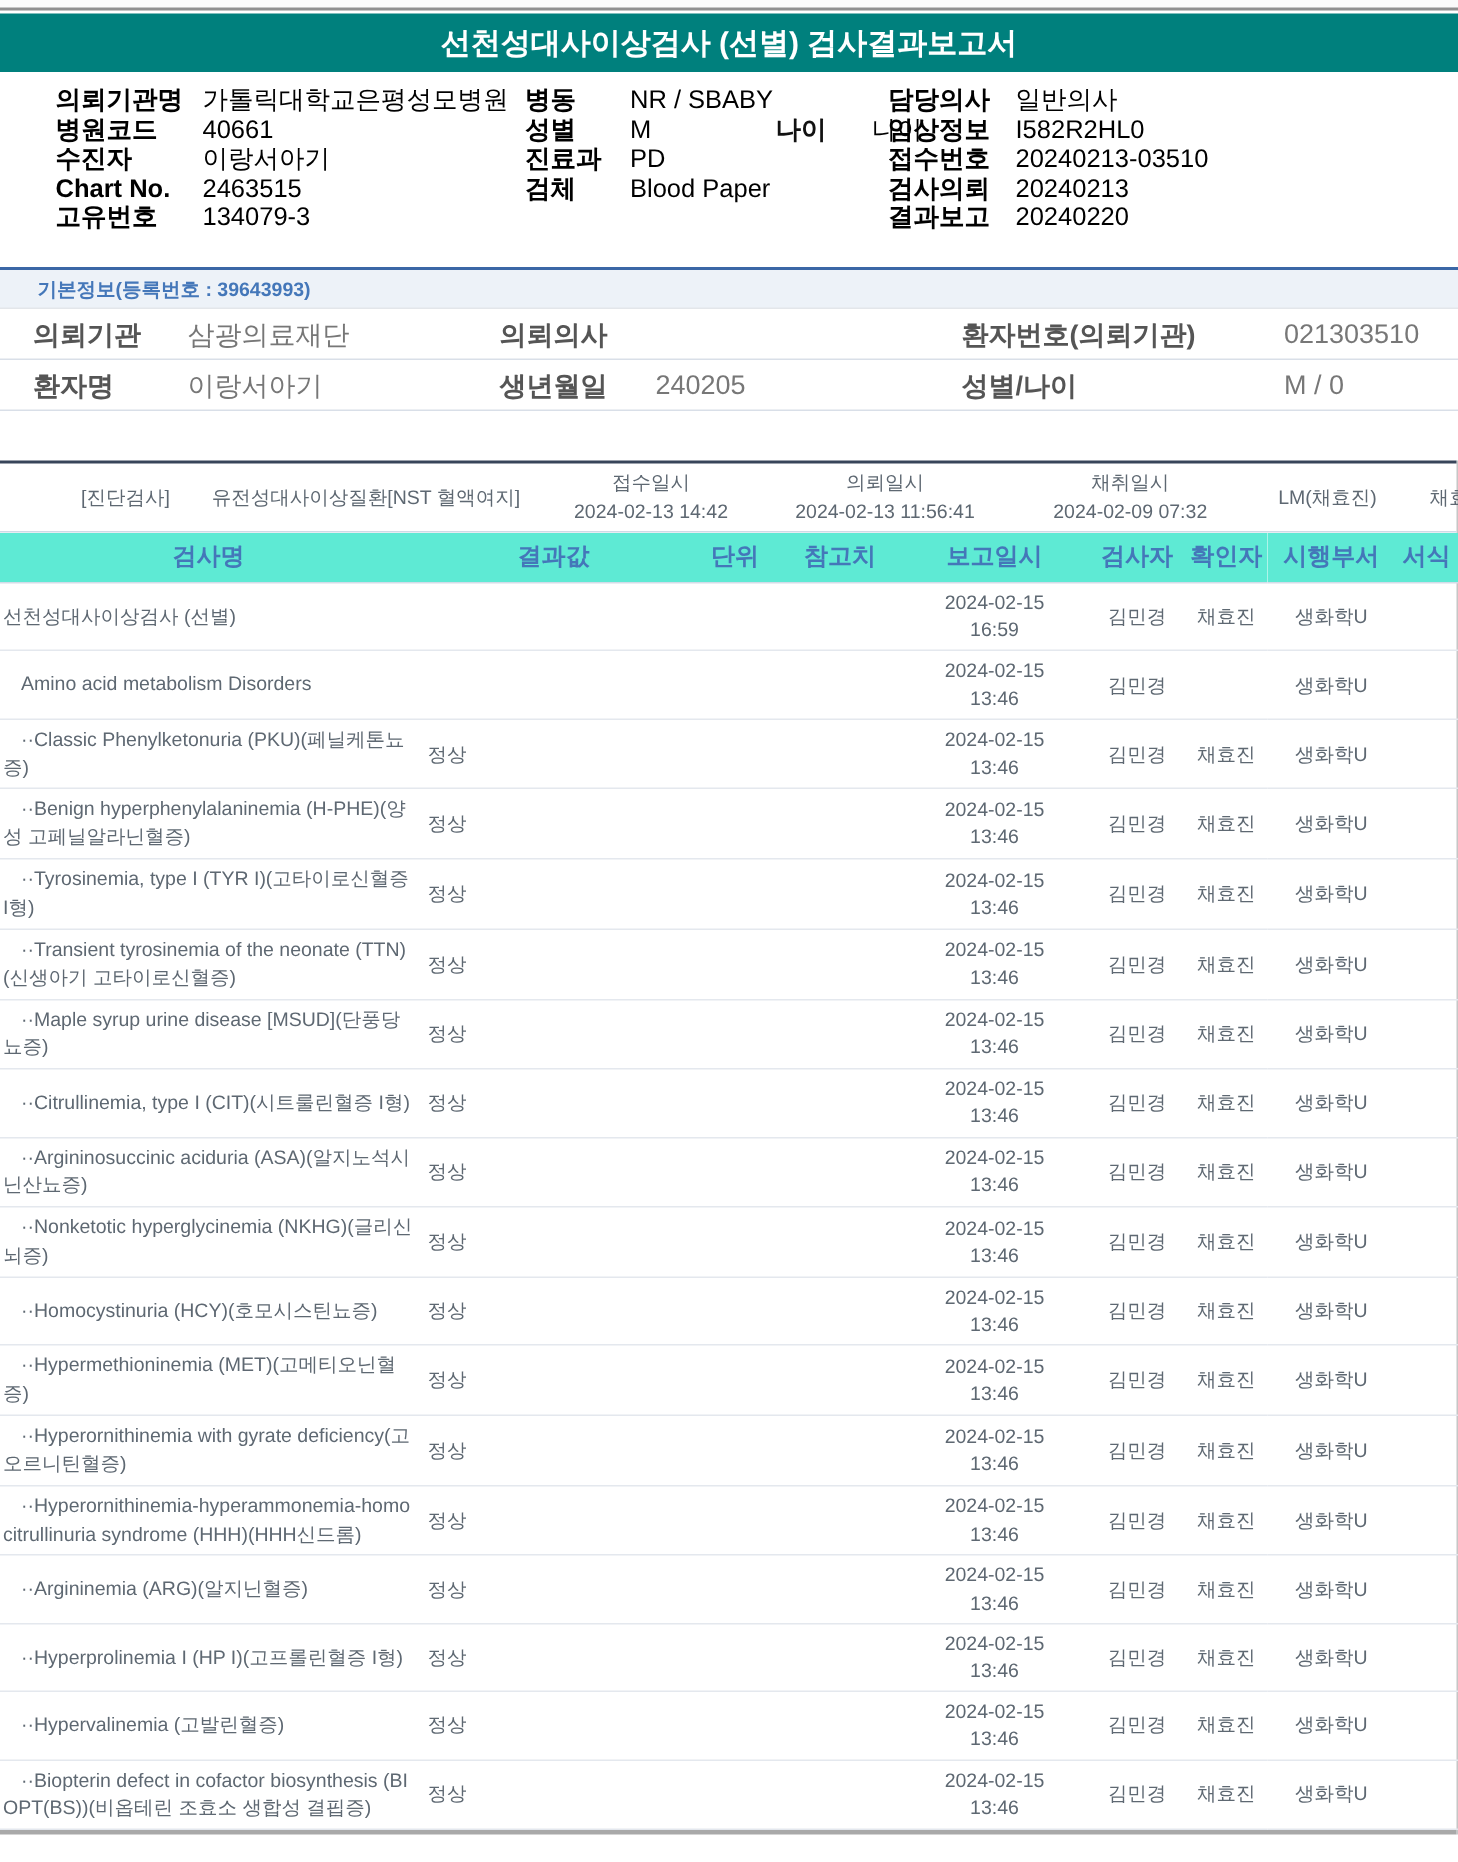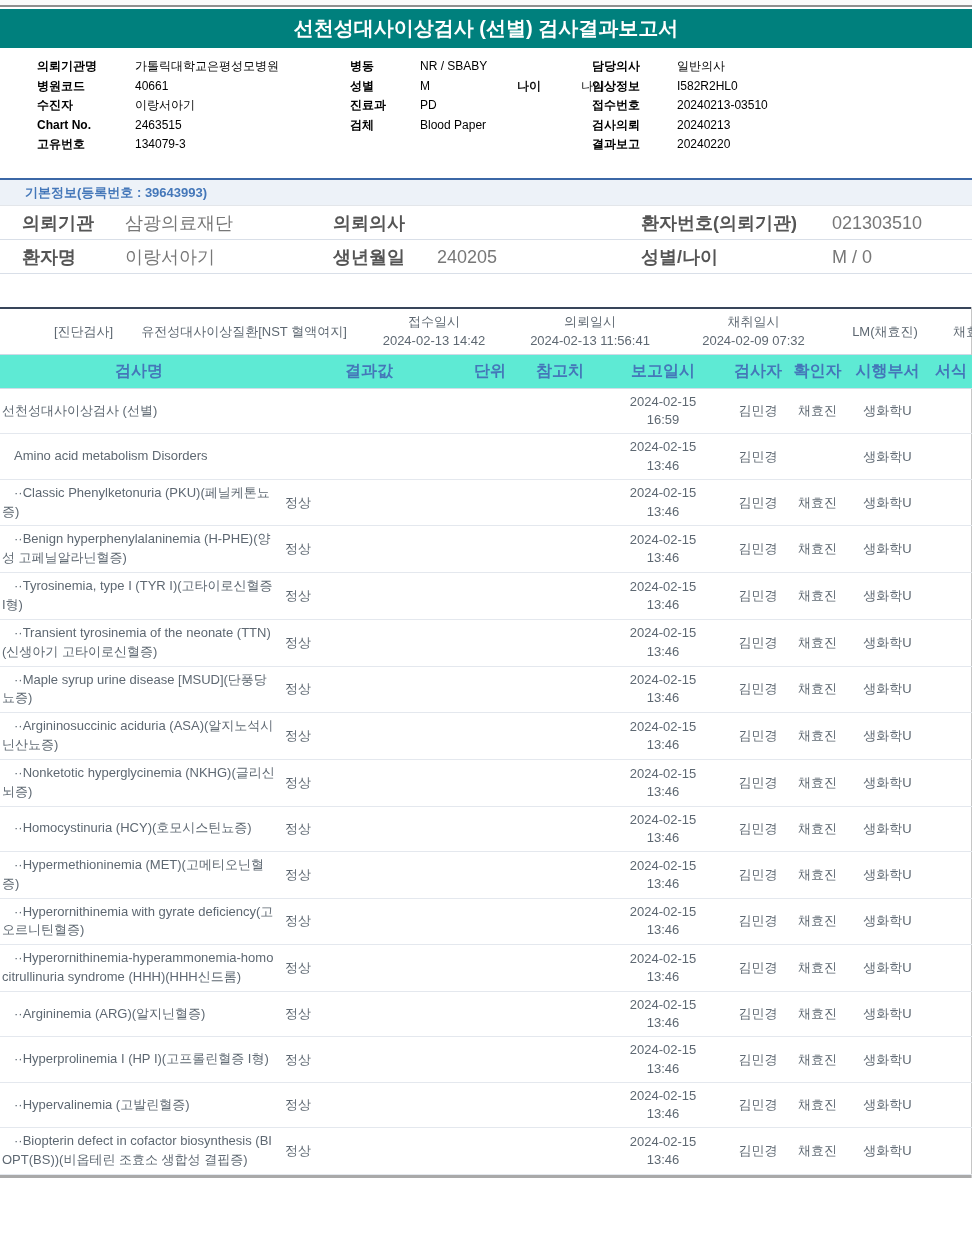--- a/index.html
+++ b/index.html
@@ -10,21 +10,21 @@
   }
   
   .top-strip{height:5px;background:#fafafa;border-bottom:2px solid #8f8f8f;}
   
   .banner{
     margin-top:2px;height:39px;background:#00807d;color:#ffffff;
     display:flex;align-items:center;justify-content:center;
     font-size:20px;font-weight:bold;letter-spacing:0px;
   }
   
-  .header-info{position:relative;height:100px;margin-top:9px;font-size:12px;}
+  .header-info{position:relative;height:100px;margin-top:9px;font-size:17px;}
   .hi-col{position:absolute;top:0;}
   .hi-col1{left:37px;}
   .hi-col2{left:350px;}
   .hi-col3{left:592px;}
   .hi-row{height:19.5px;line-height:19.5px;white-space:nowrap;}
   .hi-label{display:inline-block;font-weight:bold;color:#000;}
   .hi-col1 .hi-label{width:98px;}
   .hi-col2 .hi-label{width:70px;}
   .hi-col3 .hi-label{width:85px;}
   .hi-value{color:#000;}
@@ -35,21 +35,21 @@
   .basic-bar{
     height:25px;background:#edf2f8;border-top:2px solid #3b67a6;border-bottom:1px solid #e3e6ea;
     line-height:25px;color:#4477b9;font-weight:bold;font-size:13px;padding-left:25px;
   }
   .basic-row{position:relative;height:33px;border-bottom:1px solid #d9dfe8;font-size:18px;}
   .bi{position:absolute;top:50%;transform:translateY(-50%);white-space:nowrap;}
   .bi-label{font-weight:bold;color:#555;}
   .bi-value{color:#777;}
   .pos-l0{left:22px;} .pos-v0{left:125px;}
   .pos-l1{left:333px;} .pos-v1{left:437px;}
-  .pos-l2{left:641px;} .pos-v2{left:832px;}
+  .pos-l2{left:641px;} .pos-v2{left:856px;}
   
   .table-zone{margin-top:33px;border-right:1px solid #c6c6c6;}
   .diag{
     border-top:2px solid #38455a;border-bottom:1px solid #cfd9e6;
     display:flex;align-items:center;height:45px;font-size:13px;color:#5e6872;
   }
   .diag-tag{width:70px;padding-left:10px;flex:none;margin-left:44px;}
   .diag-group{width:240px;text-align:center;line-height:1.35;word-break:break-all;flex:none;}
   .diag-time{text-align:center;line-height:1.4;flex:none;}
   .diag-t0{width:140px;}
@@ -317,20 +317,34 @@
     <td class="td-date">
       <span>2024-02-15</span>
       <span>13:46</span>
     </td>
     <td class="td-center">김민경</td>
     <td class="td-center">채효진</td>
     <td class="td-center">생화학U</td>
     <td class="td-center"></td>
   </tr>
 
+  <tr>
+    <td class="td-name indent">··Citrullinemia, type I (CIT)(시트룰린혈증 I형)</td>
+    <td class="td-result">정상</td>
+    <td class="td-center"></td>
+    <td class="td-center"></td>
+    <td class="td-date">
+      <span>2024-02-15</span>
+      <span>13:46</span>
+    </td>
+    <td class="td-center">김민경</td>
+    <td class="td-center">채효진</td>
+    <td class="td-center">생화학U</td>
+    <td class="td-center"></td>
+  </tr>
 
   <tr>
     <td class="td-name indent">··Argininosuccinic aciduria (ASA)(알지노석시닌산뇨증)</td>
     <td class="td-result">정상</td>
     <td class="td-center"></td>
     <td class="td-center"></td>
     <td class="td-date">
       <span>2024-02-15</span>
       <span>13:46</span>
     </td>

